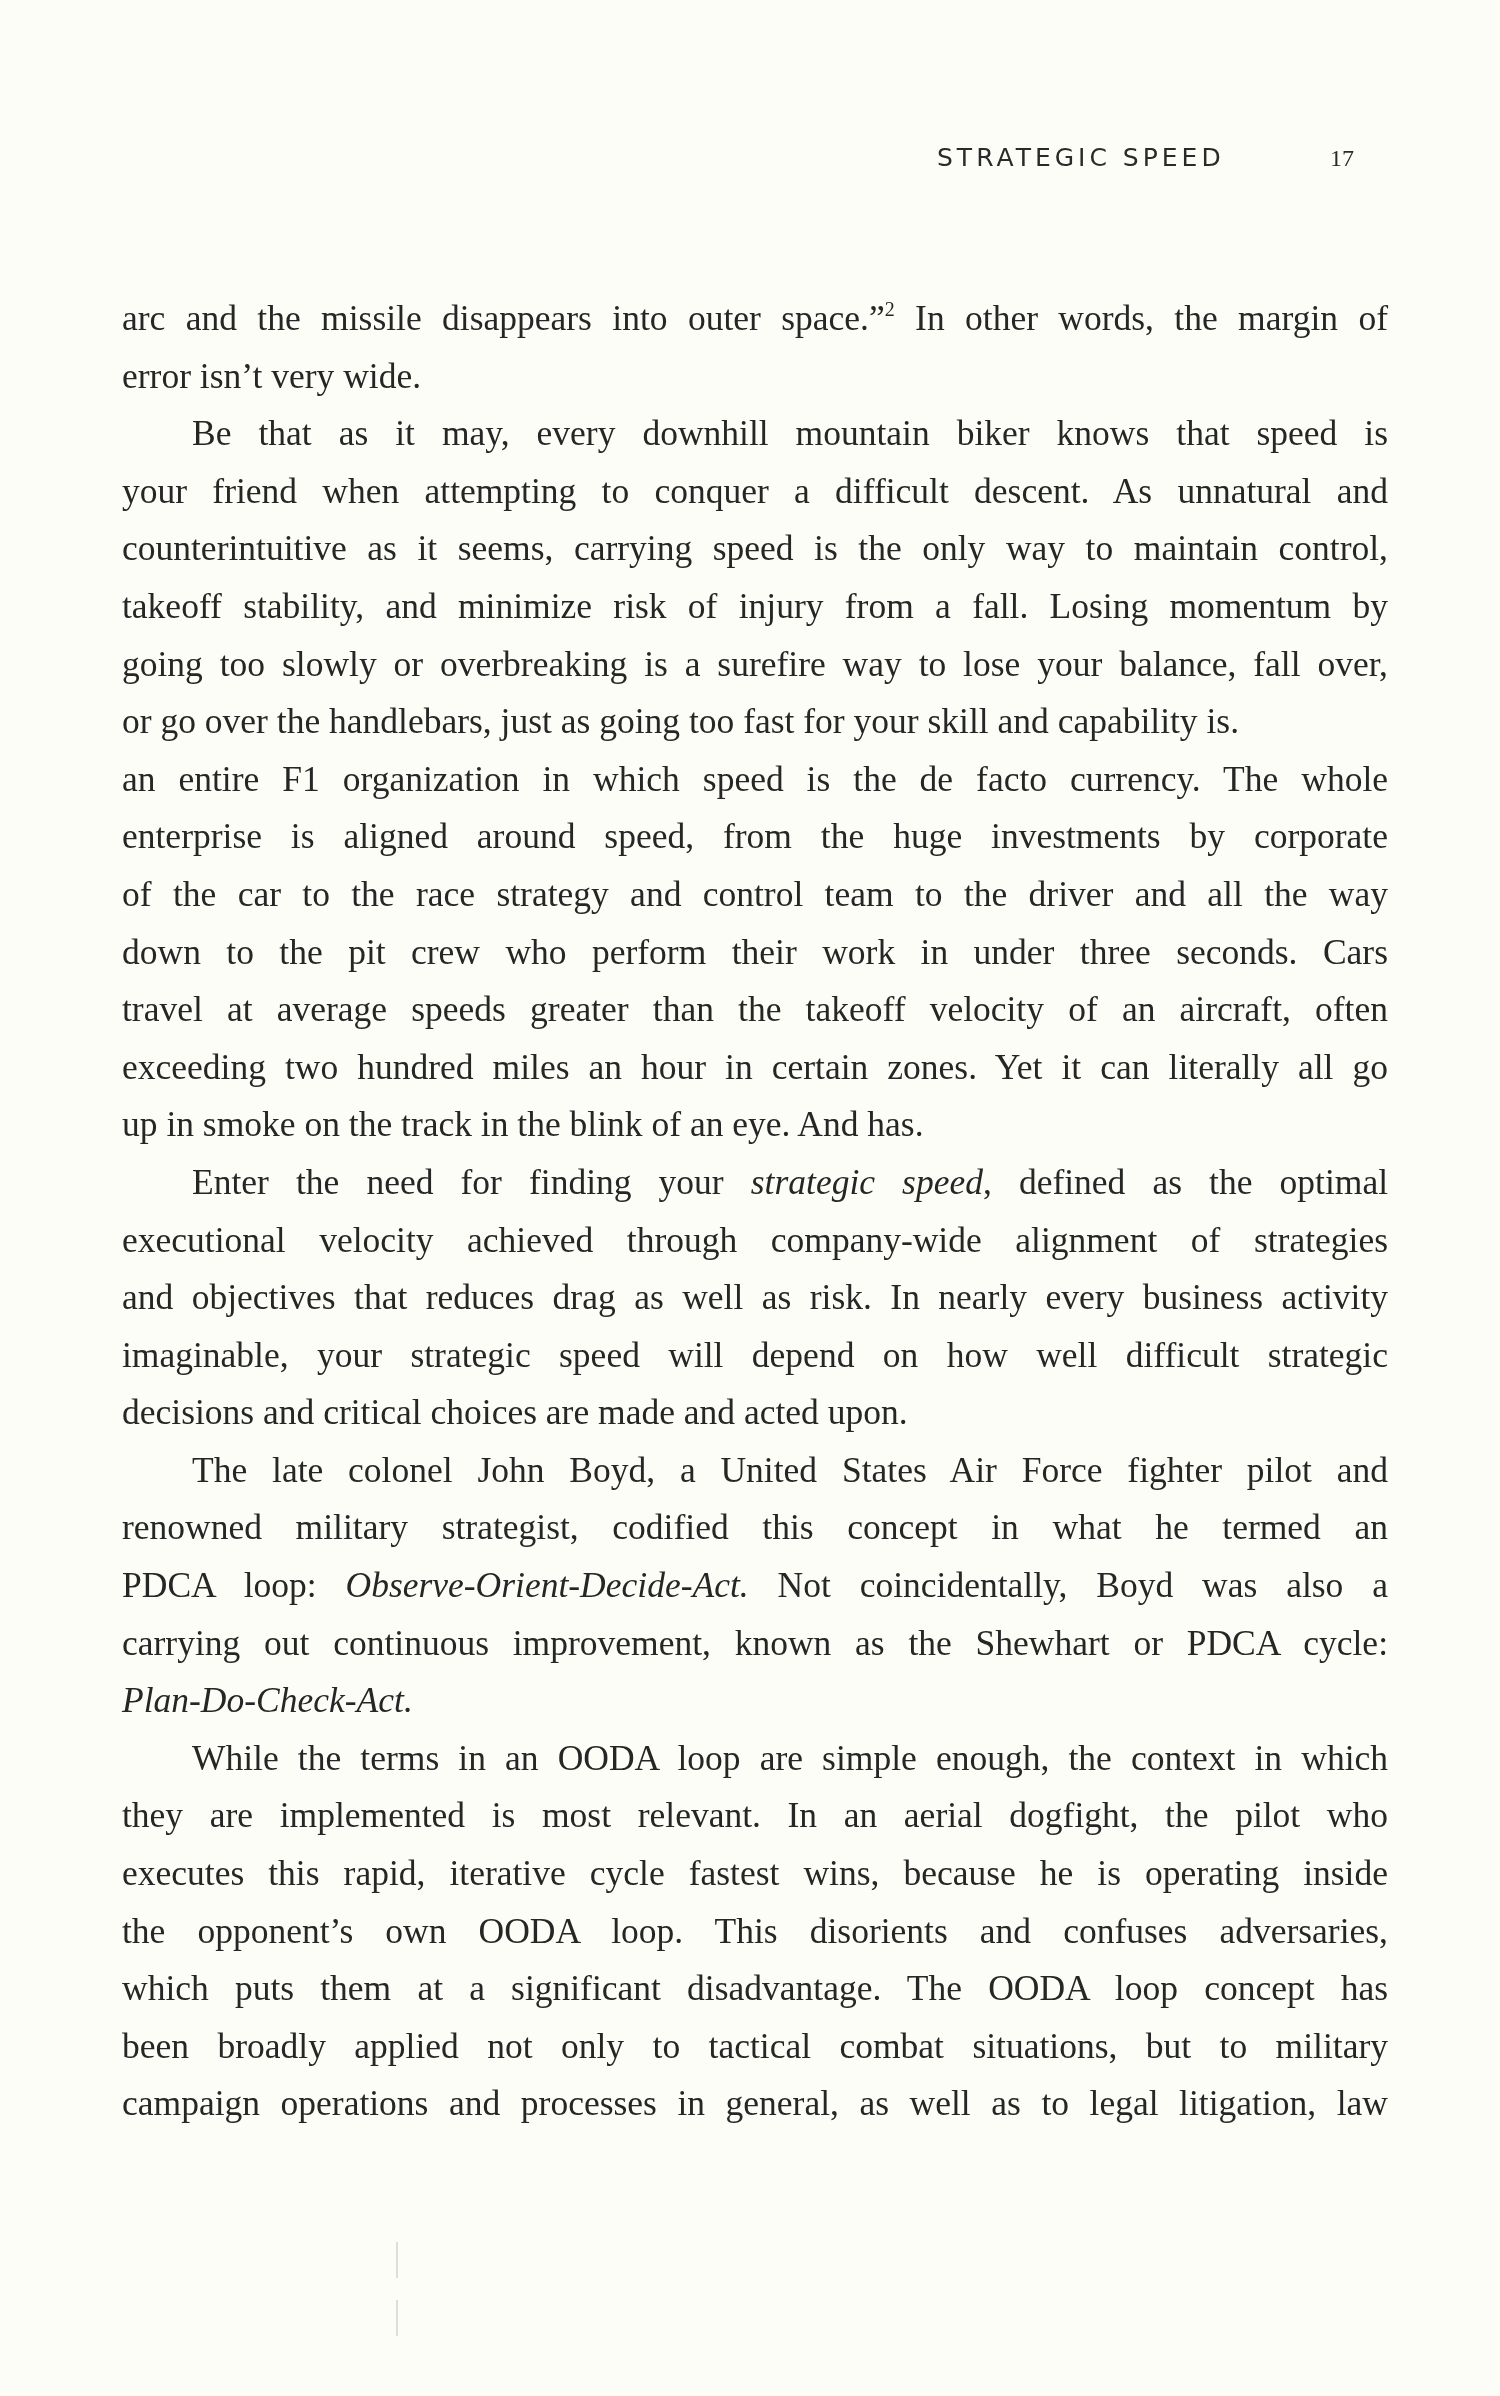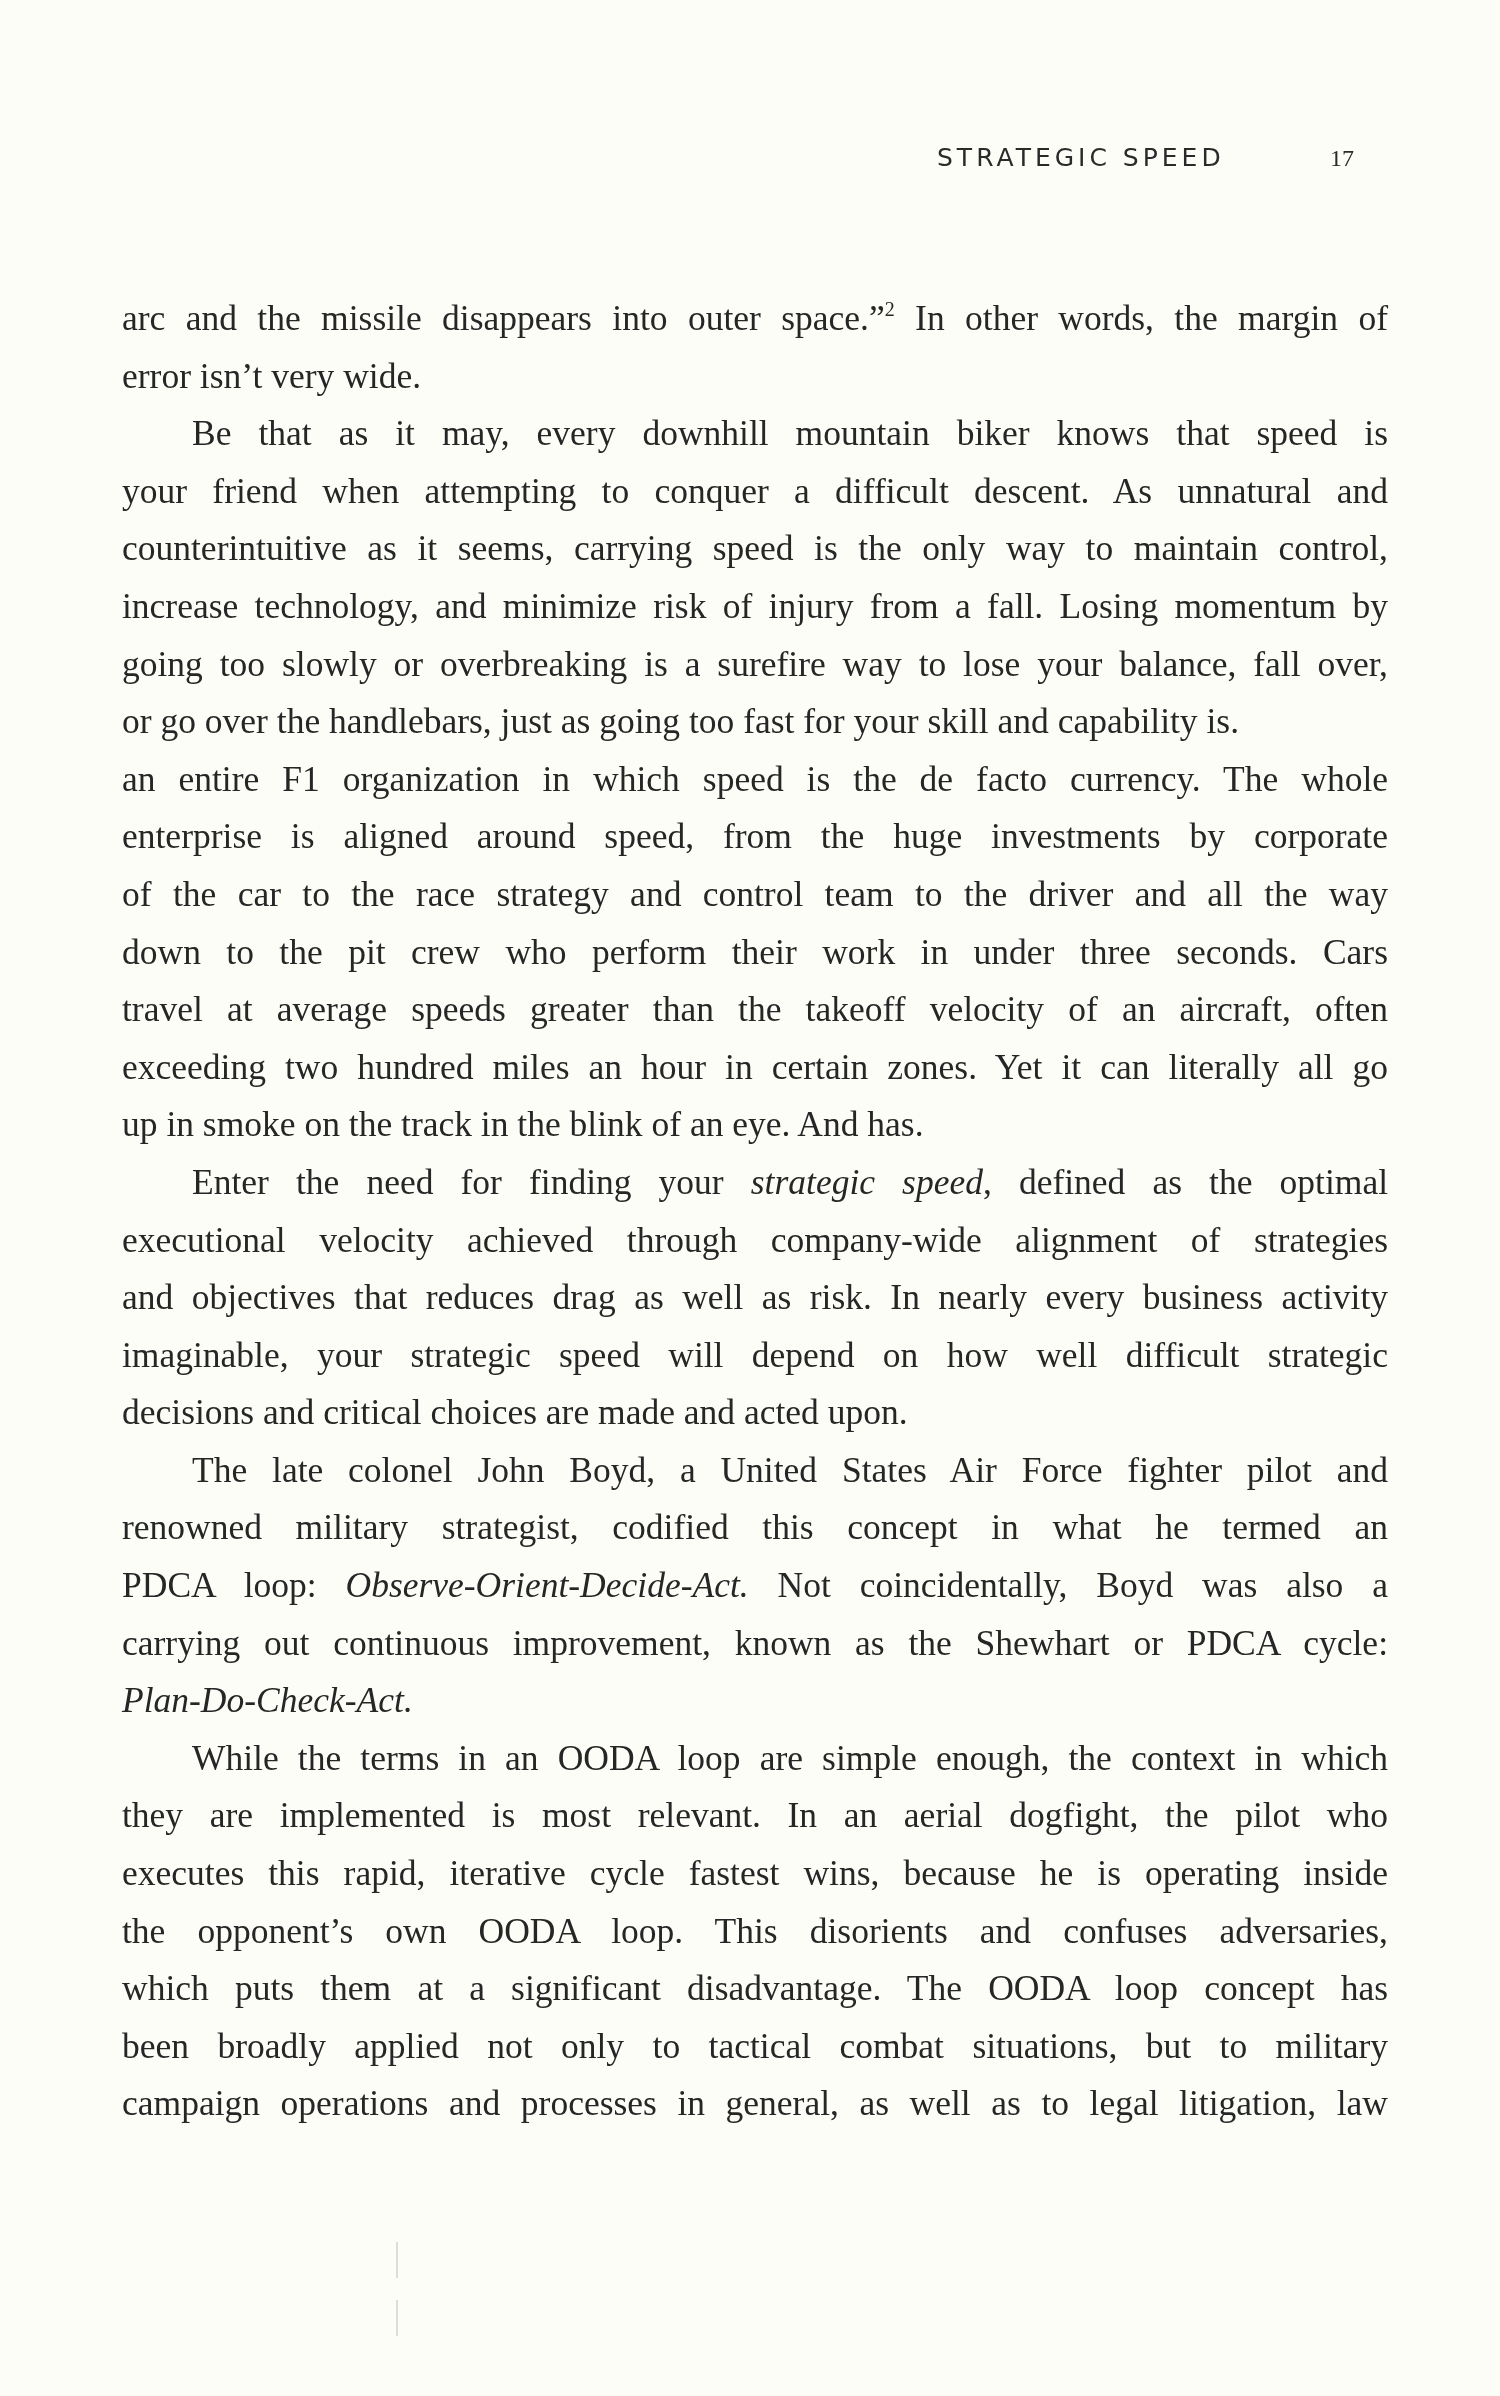--- a/index.html
+++ b/index.html
@@ -98,21 +98,21 @@
 
   <div class="body-text" id="body-text">
       <div class="paragraph">
         <div class="line"><span>arc and the missile disappears into outer space.”</span><sup>2</sup><span> In other words, the margin of</span></div>
         <div class="line last"><span>error isn’t very wide.</span></div>
       </div>
       <div class="paragraph">
         <div class="line indent"><span>Be that as it may, every downhill mountain biker knows that speed is</span></div>
         <div class="line"><span>your friend when attempting to conquer a difficult descent. As unnatural and</span></div>
         <div class="line"><span>counterintuitive as it seems, carrying speed is the only way to maintain control,</span></div>
-        <div class="line"><span>increase technology, and minimize risk of injury from a fall. Losing momentum by</span></div>
+        <div class="line"><span>takeoff stability, and minimize risk of injury from a fall. Losing momentum by</span></div>
         <div class="line"><span>going too slowly or overbreaking is a surefire way to lose your balance, fall over,</span></div>
         <div class="line last"><span>or go over the handlebars, just as going too fast for your skill and capability is.</span></div>
       </div>
       <div class="paragraph">
         <div class="line"><span>an entire F1 organization in which speed is the de facto currency. The whole</span></div>
         <div class="line"><span>enterprise is aligned around speed, from the huge investments by corporate</span></div>
         <div class="line"><span>of the car to the race strategy and control team to the driver and all the way</span></div>
         <div class="line"><span>down to the pit crew who perform their work in under three seconds. Cars</span></div>
         <div class="line"><span>travel at average speeds greater than the takeoff velocity of an aircraft, often</span></div>
         <div class="line"><span>exceeding two hundred miles an hour in certain zones. Yet it can literally all go</span></div>

